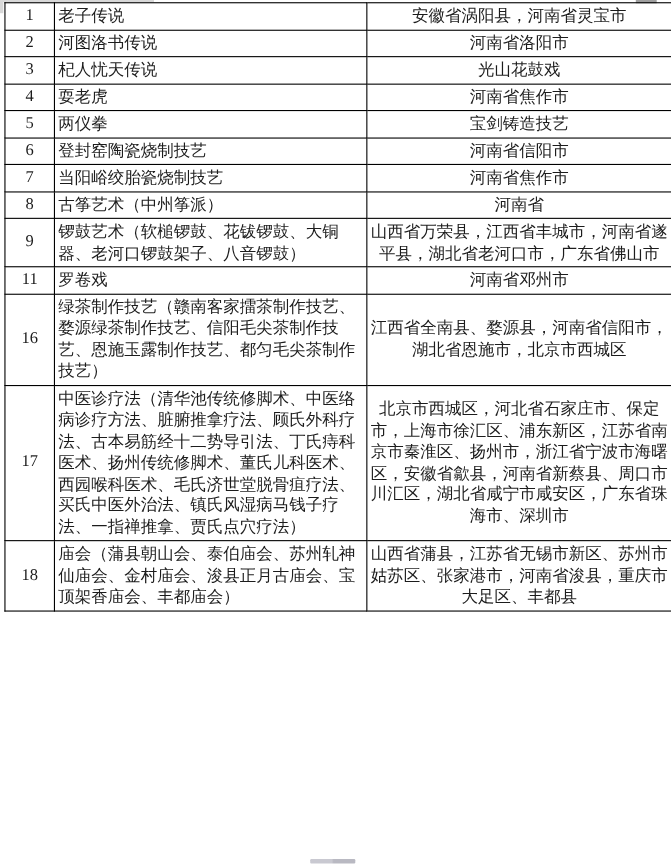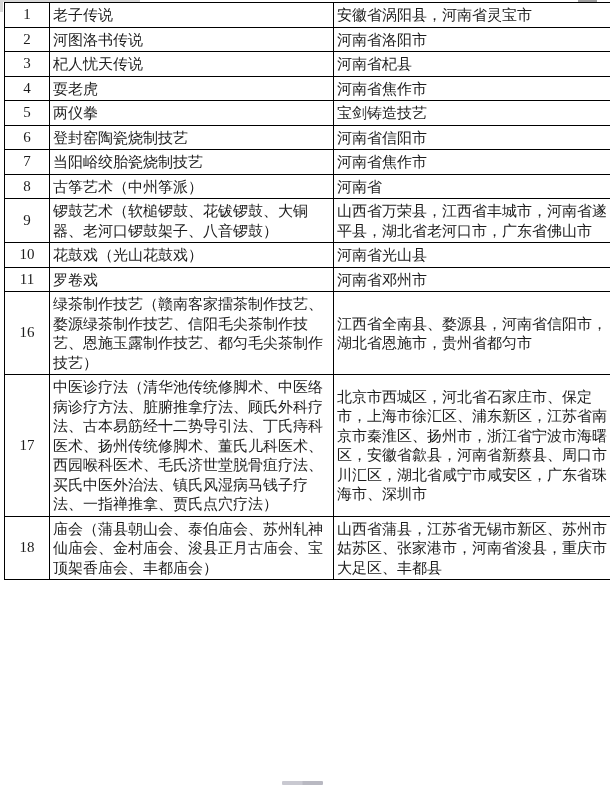--- a/index.html
+++ b/index.html
@@ -35,21 +35,21 @@
     word-break: break-all;
   }
   td.col-num {
     width: 38px;
     text-align: center;
     font-family: "Liberation Serif", "DejaVu Serif", serif;
     color: #3d5a78;
     padding: 2px 0;
   }
   td.col-name { width: 277px; margin-left: 40px; }
-  td.col-loc  { width: 270px; }
+  td.col-loc  { width: 270px; text-align: center; }
 
   
   .top-edge-strip {
     position: absolute;
     left: 0; top: 0;
     width: 140px; height: 2px;
     background: #d8d8d8;
   }
   .left-corner-strip {
     position: absolute;
@@ -90,21 +90,21 @@
 
   <tr>
     <td class="col-num">2</td>
     <td class="col-name">河图洛书传说</td>
     <td class="col-loc">河南省洛阳市</td>
   </tr>
 
   <tr>
     <td class="col-num">3</td>
     <td class="col-name">杞人忧天传说</td>
-    <td class="col-loc">河南省杞县</td>
+    <td class="col-loc">光山花鼓戏</td>
   </tr>
 
   <tr>
     <td class="col-num">4</td>
     <td class="col-name">耍老虎</td>
     <td class="col-loc">河南省焦作市</td>
   </tr>
 
   <tr>
     <td class="col-num">5</td>
@@ -129,40 +129,35 @@
     <td class="col-name">古筝艺术（中州筝派）</td>
     <td class="col-loc">河南省</td>
   </tr>
 
   <tr>
     <td class="col-num">9</td>
     <td class="col-name">锣鼓艺术（软槌锣鼓、花钹锣鼓、大铜器、老河口锣鼓架子、八音锣鼓）</td>
     <td class="col-loc">山西省万荣县，江西省丰城市，河南省遂平县，湖北省老河口市，广东省佛山市</td>
   </tr>
 
-  <tr>
-    <td class="col-num">10</td>
-    <td class="col-name">花鼓戏（光山花鼓戏）</td>
-    <td class="col-loc">河南省光山县</td>
-  </tr>
 
   <tr>
     <td class="col-num">11</td>
     <td class="col-name">罗卷戏</td>
     <td class="col-loc">河南省邓州市</td>
   </tr>
 
 
 
 
 
   <tr>
     <td class="col-num">16</td>
     <td class="col-name">绿茶制作技艺（赣南客家擂茶制作技艺、婺源绿茶制作技艺、信阳毛尖茶制作技艺、恩施玉露制作技艺、都匀毛尖茶制作技艺）</td>
-    <td class="col-loc">江西省全南县、婺源县，河南省信阳市，湖北省恩施市，贵州省都匀市</td>
+    <td class="col-loc">江西省全南县、婺源县，河南省信阳市，湖北省恩施市，北京市西城区</td>
   </tr>
 
   <tr>
     <td class="col-num">17</td>
     <td class="col-name">中医诊疗法（清华池传统修脚术、中医络病诊疗方法、脏腑推拿疗法、顾氏外科疗法、古本易筋经十二势导引法、丁氏痔科医术、扬州传统修脚术、董氏儿科医术、西园喉科医术、毛氏济世堂脱骨疽疗法、买氏中医外治法、镇氏风湿病马钱子疗法、一指禅推拿、贾氏点穴疗法）</td>
     <td class="col-loc">北京市西城区，河北省石家庄市、保定市，上海市徐汇区、浦东新区，江苏省南京市秦淮区、扬州市，浙江省宁波市海曙区，安徽省歙县，河南省新蔡县、周口市川汇区，湖北省咸宁市咸安区，广东省珠海市、深圳市</td>
   </tr>
 
   <tr>
     <td class="col-num">18</td>

